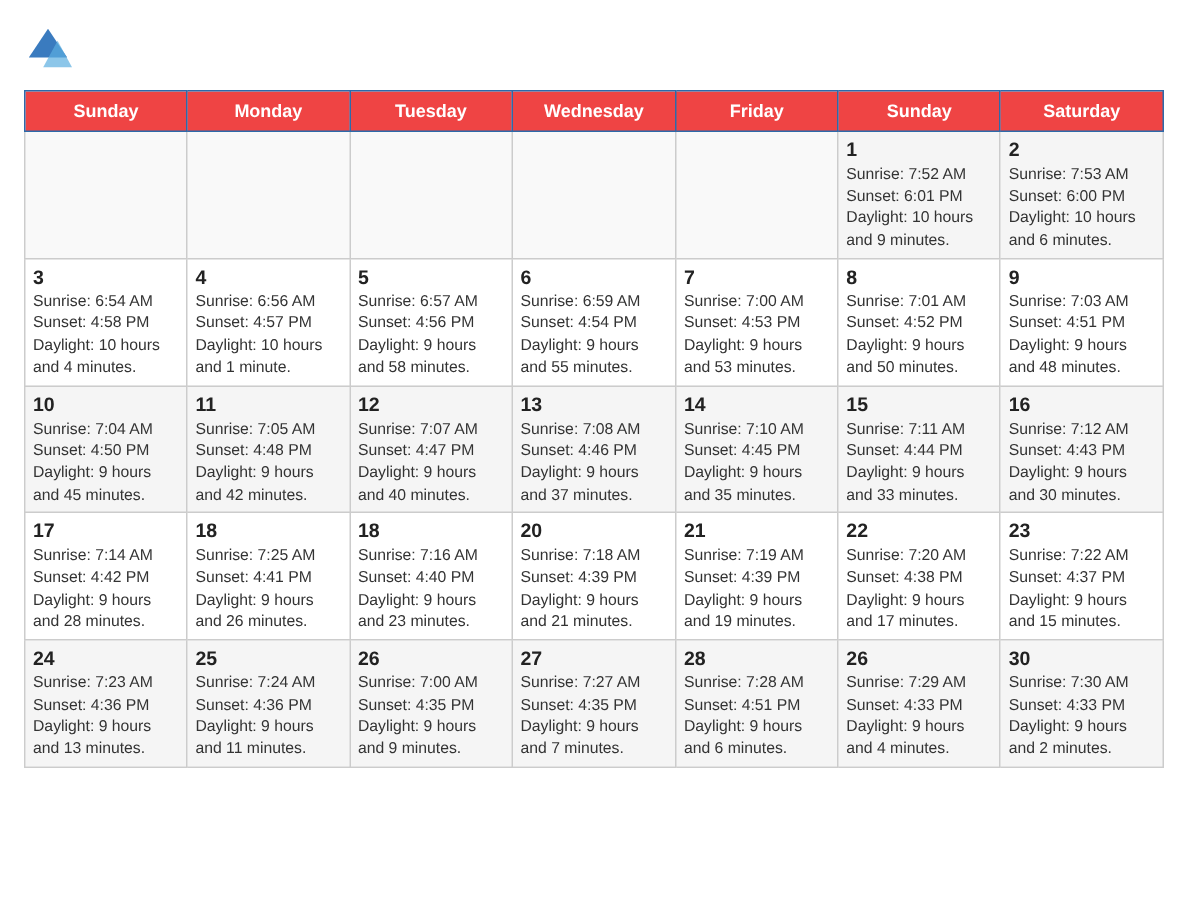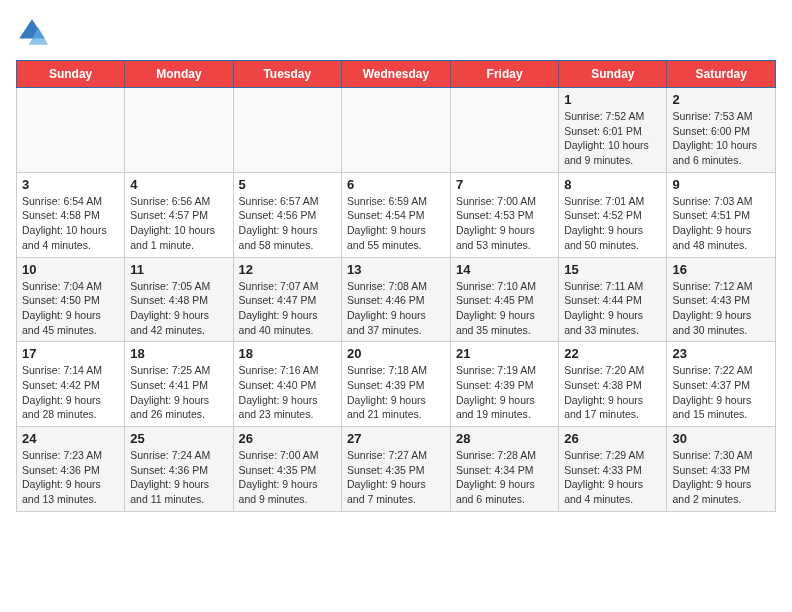--- a/index.html
+++ b/index.html
@@ -293,21 +293,21 @@
         </td>
         <td>
           <span class="day-num">27</span>
           <div class="day-info">Sunrise: 7:27 AM
 Sunset: 4:35 PM
 Daylight: 9 hours and 7 minutes.</div>
         </td>
         <td>
           <span class="day-num">28</span>
           <div class="day-info">Sunrise: 7:28 AM
-Sunset: 4:34 PM
+Sunset: 4:51 PM
 Daylight: 9 hours and 6 minutes.</div>
         </td>
         <td>
           <span class="day-num">26</span>
           <div class="day-info">Sunrise: 7:29 AM
 Sunset: 4:33 PM
 Daylight: 9 hours and 4 minutes.</div>
         </td>
         <td>
           <span class="day-num">30</span>

